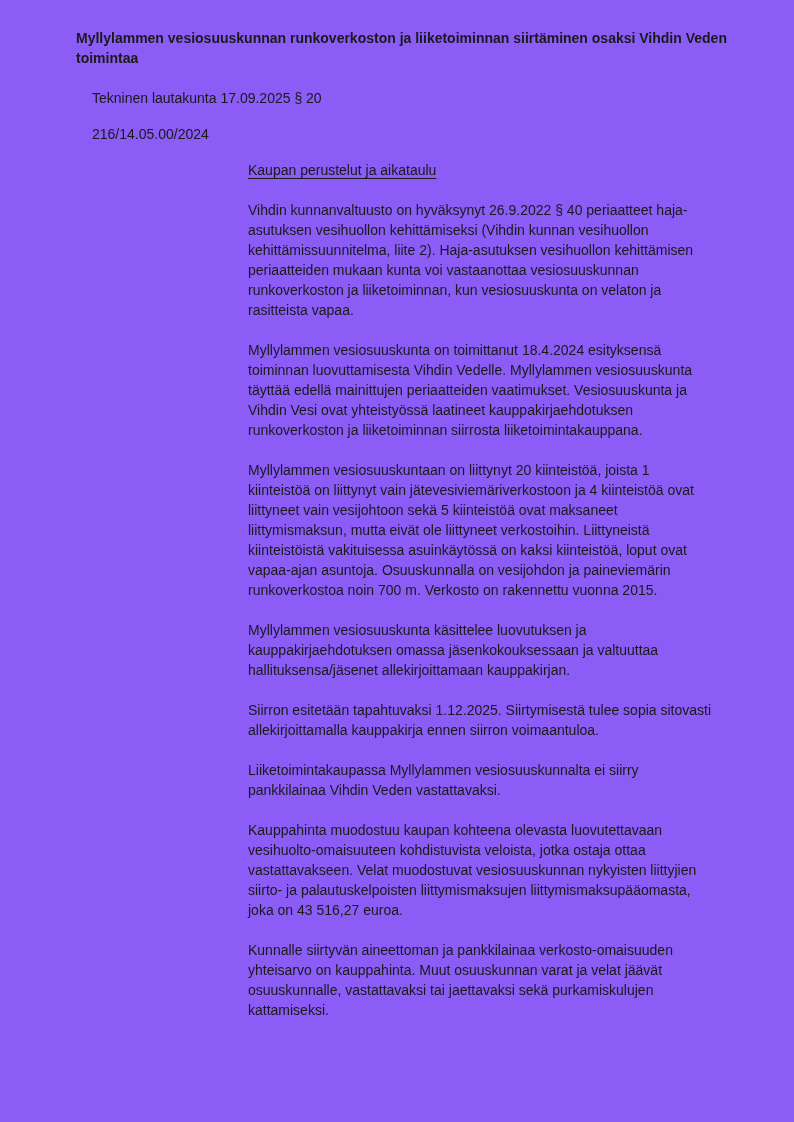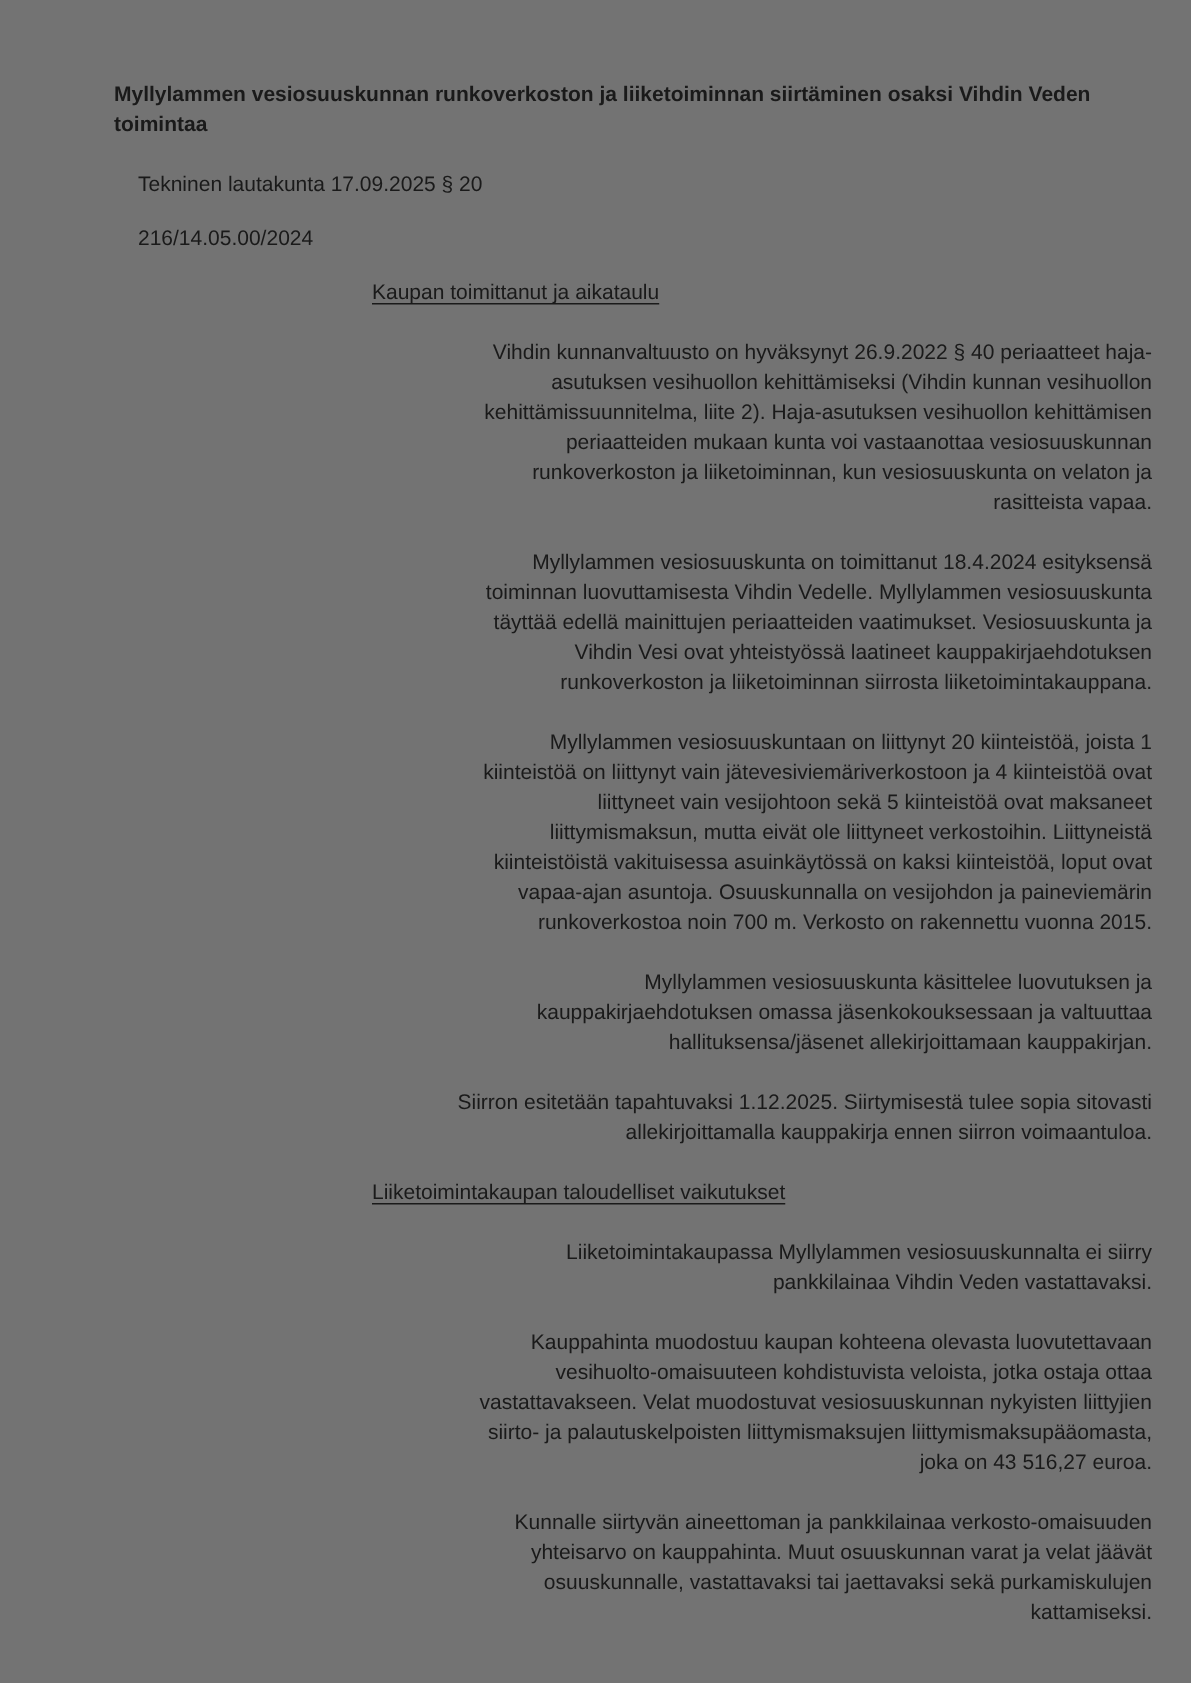--- a/index.html
+++ b/index.html
@@ -5,23 +5,23 @@
   html, body {
     margin: 0;
     padding: 0;
     background: #ffffff;
   }
   .page {
     position: relative;
     width: 794px;
     height: 1122px;
     margin: 0 auto;
-    background: #737373;
+    background: #8b5cf6;
     box-sizing: border-box;
-    padding: 52px 26px 40px 76px;
+    padding: 28px 26px 40px 76px;
     font-family: "Liberation Sans", sans-serif;
     font-size: 14px;
     line-height: 20px;
     color: #1a1a1a;
     overflow: hidden;
   }
   .doc-title {
     margin: 0 0 20px 0;
     font-size: 14px;
     font-weight: bold;
@@ -43,42 +43,41 @@
     margin: 0 0 20px 0;
     font-size: 14px;
     font-weight: normal;
     line-height: 20px;
     text-decoration: underline;
     text-underline-offset: 3px;
   }
   .para {
     margin: 0 0 20px 0;
     white-space: pre;
-    text-align: right;
   }
 </style>
 </head>
 <body>
 
 <div class="page">
 
   <header class="doc-header">
     <h1 class="doc-title">Myllylammen vesiosuuskunnan runkoverkoston ja liiketoiminnan siirtäminen osaksi Vihdin Veden
 toimintaa</h1>
 
     <div class="doc-meta">
       <p class="meta-line">Tekninen lautakunta 17.09.2025 § 20</p>
       <p class="meta-line">216/14.05.00/2024</p>
     </div>
   </header>
 
   <main class="doc-body">
 
     <section>
-      <h2 class="section-heading">Kaupan toimittanut ja aikataulu</h2>
+      <h2 class="section-heading">Kaupan perustelut ja aikataulu</h2>
       <p class="para">Vihdin kunnanvaltuusto on hyväksynyt 26.9.2022 § 40 periaatteet haja-
 asutuksen vesihuollon kehittämiseksi (Vihdin kunnan vesihuollon
 kehittämissuunnitelma, liite 2). Haja-asutuksen vesihuollon kehittämisen
 periaatteiden mukaan kunta voi vastaanottaa vesiosuuskunnan
 runkoverkoston ja liiketoiminnan, kun vesiosuuskunta on velaton ja
 rasitteista vapaa.</p>
       <p class="para">Myllylammen vesiosuuskunta on toimittanut 18.4.2024 esityksensä
 toiminnan luovuttamisesta Vihdin Vedelle. Myllylammen vesiosuuskunta
 täyttää edellä mainittujen periaatteiden vaatimukset. Vesiosuuskunta ja
 Vihdin Vesi ovat yhteistyössä laatineet kauppakirjaehdotuksen
@@ -91,21 +90,20 @@
 vapaa-ajan asuntoja. Osuuskunnalla on vesijohdon ja paineviemärin
 runkoverkostoa noin 700 m. Verkosto on rakennettu vuonna 2015.</p>
       <p class="para">Myllylammen vesiosuuskunta käsittelee luovutuksen ja
 kauppakirjaehdotuksen omassa jäsenkokouksessaan ja valtuuttaa
 hallituksensa/jäsenet allekirjoittamaan kauppakirjan.</p>
       <p class="para">Siirron esitetään tapahtuvaksi 1.12.2025. Siirtymisestä tulee sopia sitovasti
 allekirjoittamalla kauppakirja ennen siirron voimaantuloa.</p>
     </section>
 
     <section>
-      <h2 class="section-heading">Liiketoimintakaupan taloudelliset vaikutukset</h2>
       <p class="para">Liiketoimintakaupassa Myllylammen vesiosuuskunnalta ei siirry
 pankkilainaa Vihdin Veden vastattavaksi.</p>
       <p class="para">Kauppahinta muodostuu kaupan kohteena olevasta luovutettavaan
 vesihuolto-omaisuuteen kohdistuvista veloista, jotka ostaja ottaa
 vastattavakseen. Velat muodostuvat vesiosuuskunnan nykyisten liittyjien
 siirto- ja palautuskelpoisten liittymismaksujen liittymismaksupääomasta,
 joka on 43 516,27 euroa.</p>
       <p class="para">Kunnalle siirtyvän aineettoman ja pankkilainaa verkosto-omaisuuden
 yhteisarvo on kauppahinta. Muut osuuskunnan varat ja velat jäävät
 osuuskunnalle, vastattavaksi tai jaettavaksi sekä purkamiskulujen

